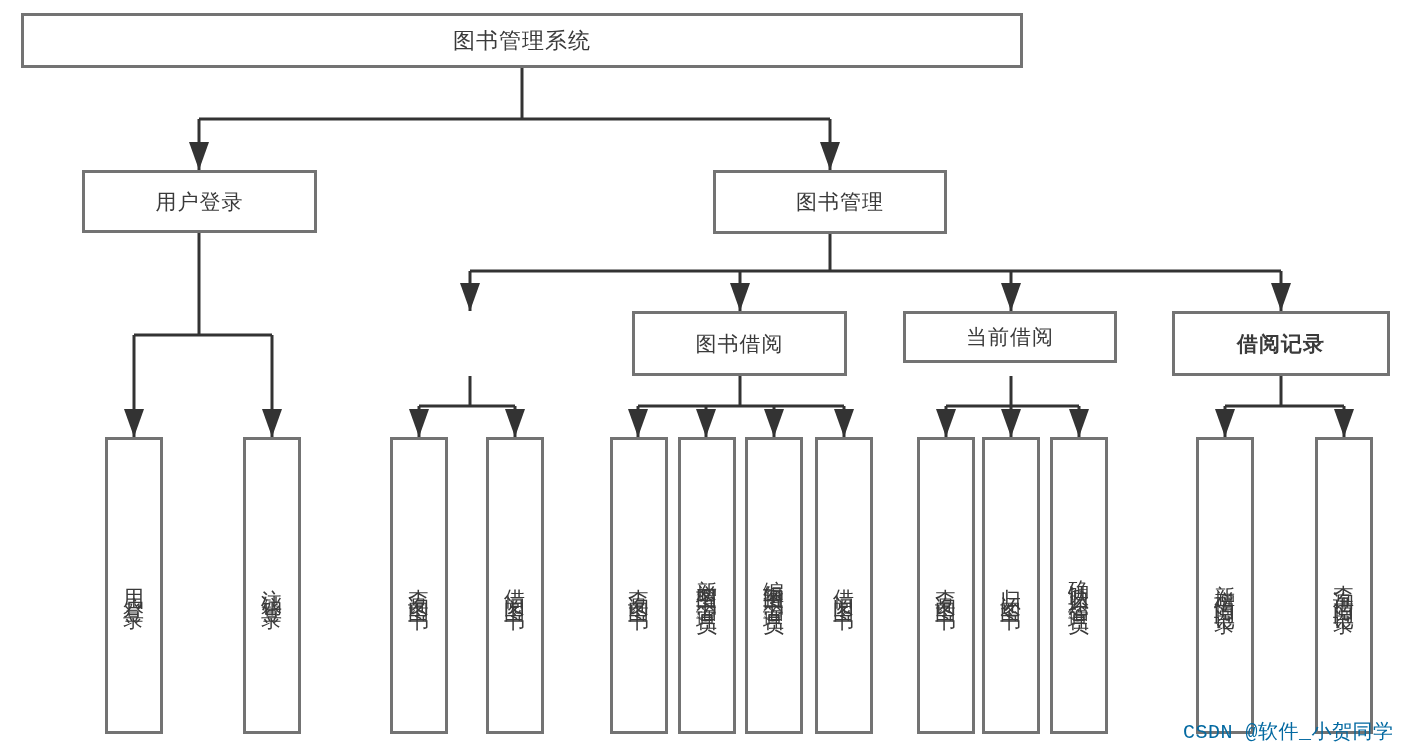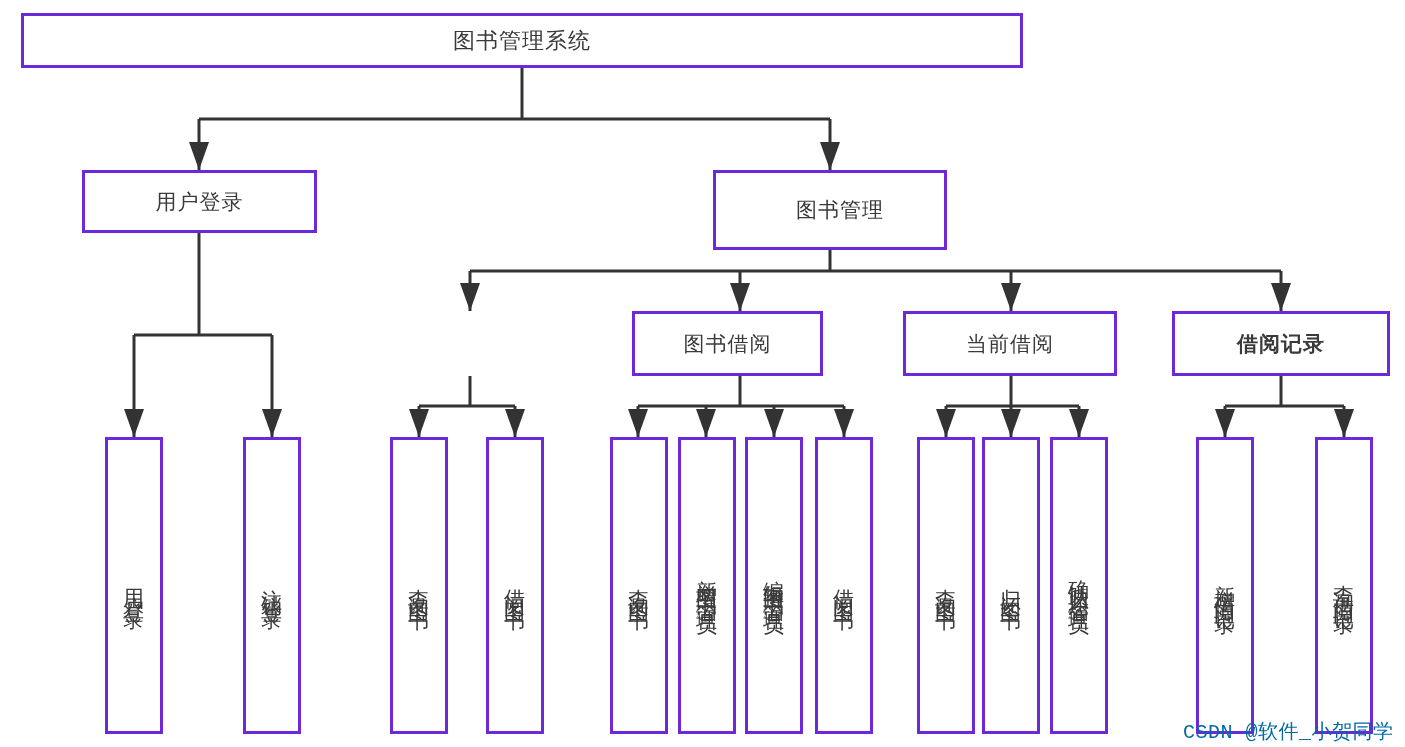--- a/index.html
+++ b/index.html
@@ -18,21 +18,21 @@
   .wires {
     position: absolute;
     left: 0; top: 0;
     width: 1405px; height: 747px;
     z-index: 1;
   }
   .box {
     position: absolute;
     box-sizing: border-box;
     background: #ffffff;
-    border: 3px solid #6d28d9;
+    border: 3px solid #737373;
     color: #3a3a3a;
     display: flex;
     align-items: center;
     justify-content: center;
     font-size: 21px;
     z-index: 2;
     text-align: center;
   }
   .hbox { letter-spacing: 1px; }
   .vbox {
@@ -121,24 +121,24 @@
       <polygon points="1001,409 1021,409 1011,437"></polygon>
       <polygon points="1069,409 1089,409 1079,437"></polygon>
       <polygon points="1215,409 1235,409 1225,437"></polygon>
       <polygon points="1334,409 1354,409 1344,437"></polygon>
     </g>
   </svg>
 
   <div class="box hbox" style="left:21px; top:13px; width:1002px; height:55px; font-size:22px;">图书管理系统</div>
 
   <div class="box hbox" style="left:82px; top:170px; width:235px; height:63px;">用户登录</div>
-  <div class="box hbox" style="left:713px; top:170px; width:234px; height:80px;padding-left:20px;">图书管理</div>
+  <div class="box hbox" style="left:713px; top:170px; width:234px; height:64px;padding-left:20px;">图书管理</div>
 
-  <div class="box hbox" style="left:632px; top:311px; width:191px; height:65px;">图书借阅</div>
-  <div class="box hbox" style="left:903px; top:311px; width:214px; height:65px;">当前借阅</div>
+  <div class="box hbox" style="left:632px; top:311px; width:215px; height:65px;">图书借阅</div>
+  <div class="box hbox" style="left:903px; top:311px; width:214px; height:52px;">当前借阅</div>
   <div class="box hbox" style="left:1172px; top:311px; width:218px; height:65px;font-weight:bold;">借阅记录</div>
 
   <div class="box vbox" style="left:105px; top:437px; width:58px; height:297px;">用户登录</div>
   <div class="box vbox" style="left:243px; top:437px; width:58px; height:297px;">注销登录</div>
 
   <div class="box vbox" style="left:390px; top:437px; width:58px; height:297px;">查询图书</div>
   <div class="box vbox" style="left:486px; top:437px; width:58px; height:297px;">借阅图书</div>
 
   <div class="box vbox" style="left:610px; top:437px; width:58px; height:297px;">查询图书</div>
   <div class="box vbox" style="left:678px; top:437px; width:58px; height:297px; letter-spacing:5px;">新增图书（管理员）</div>

